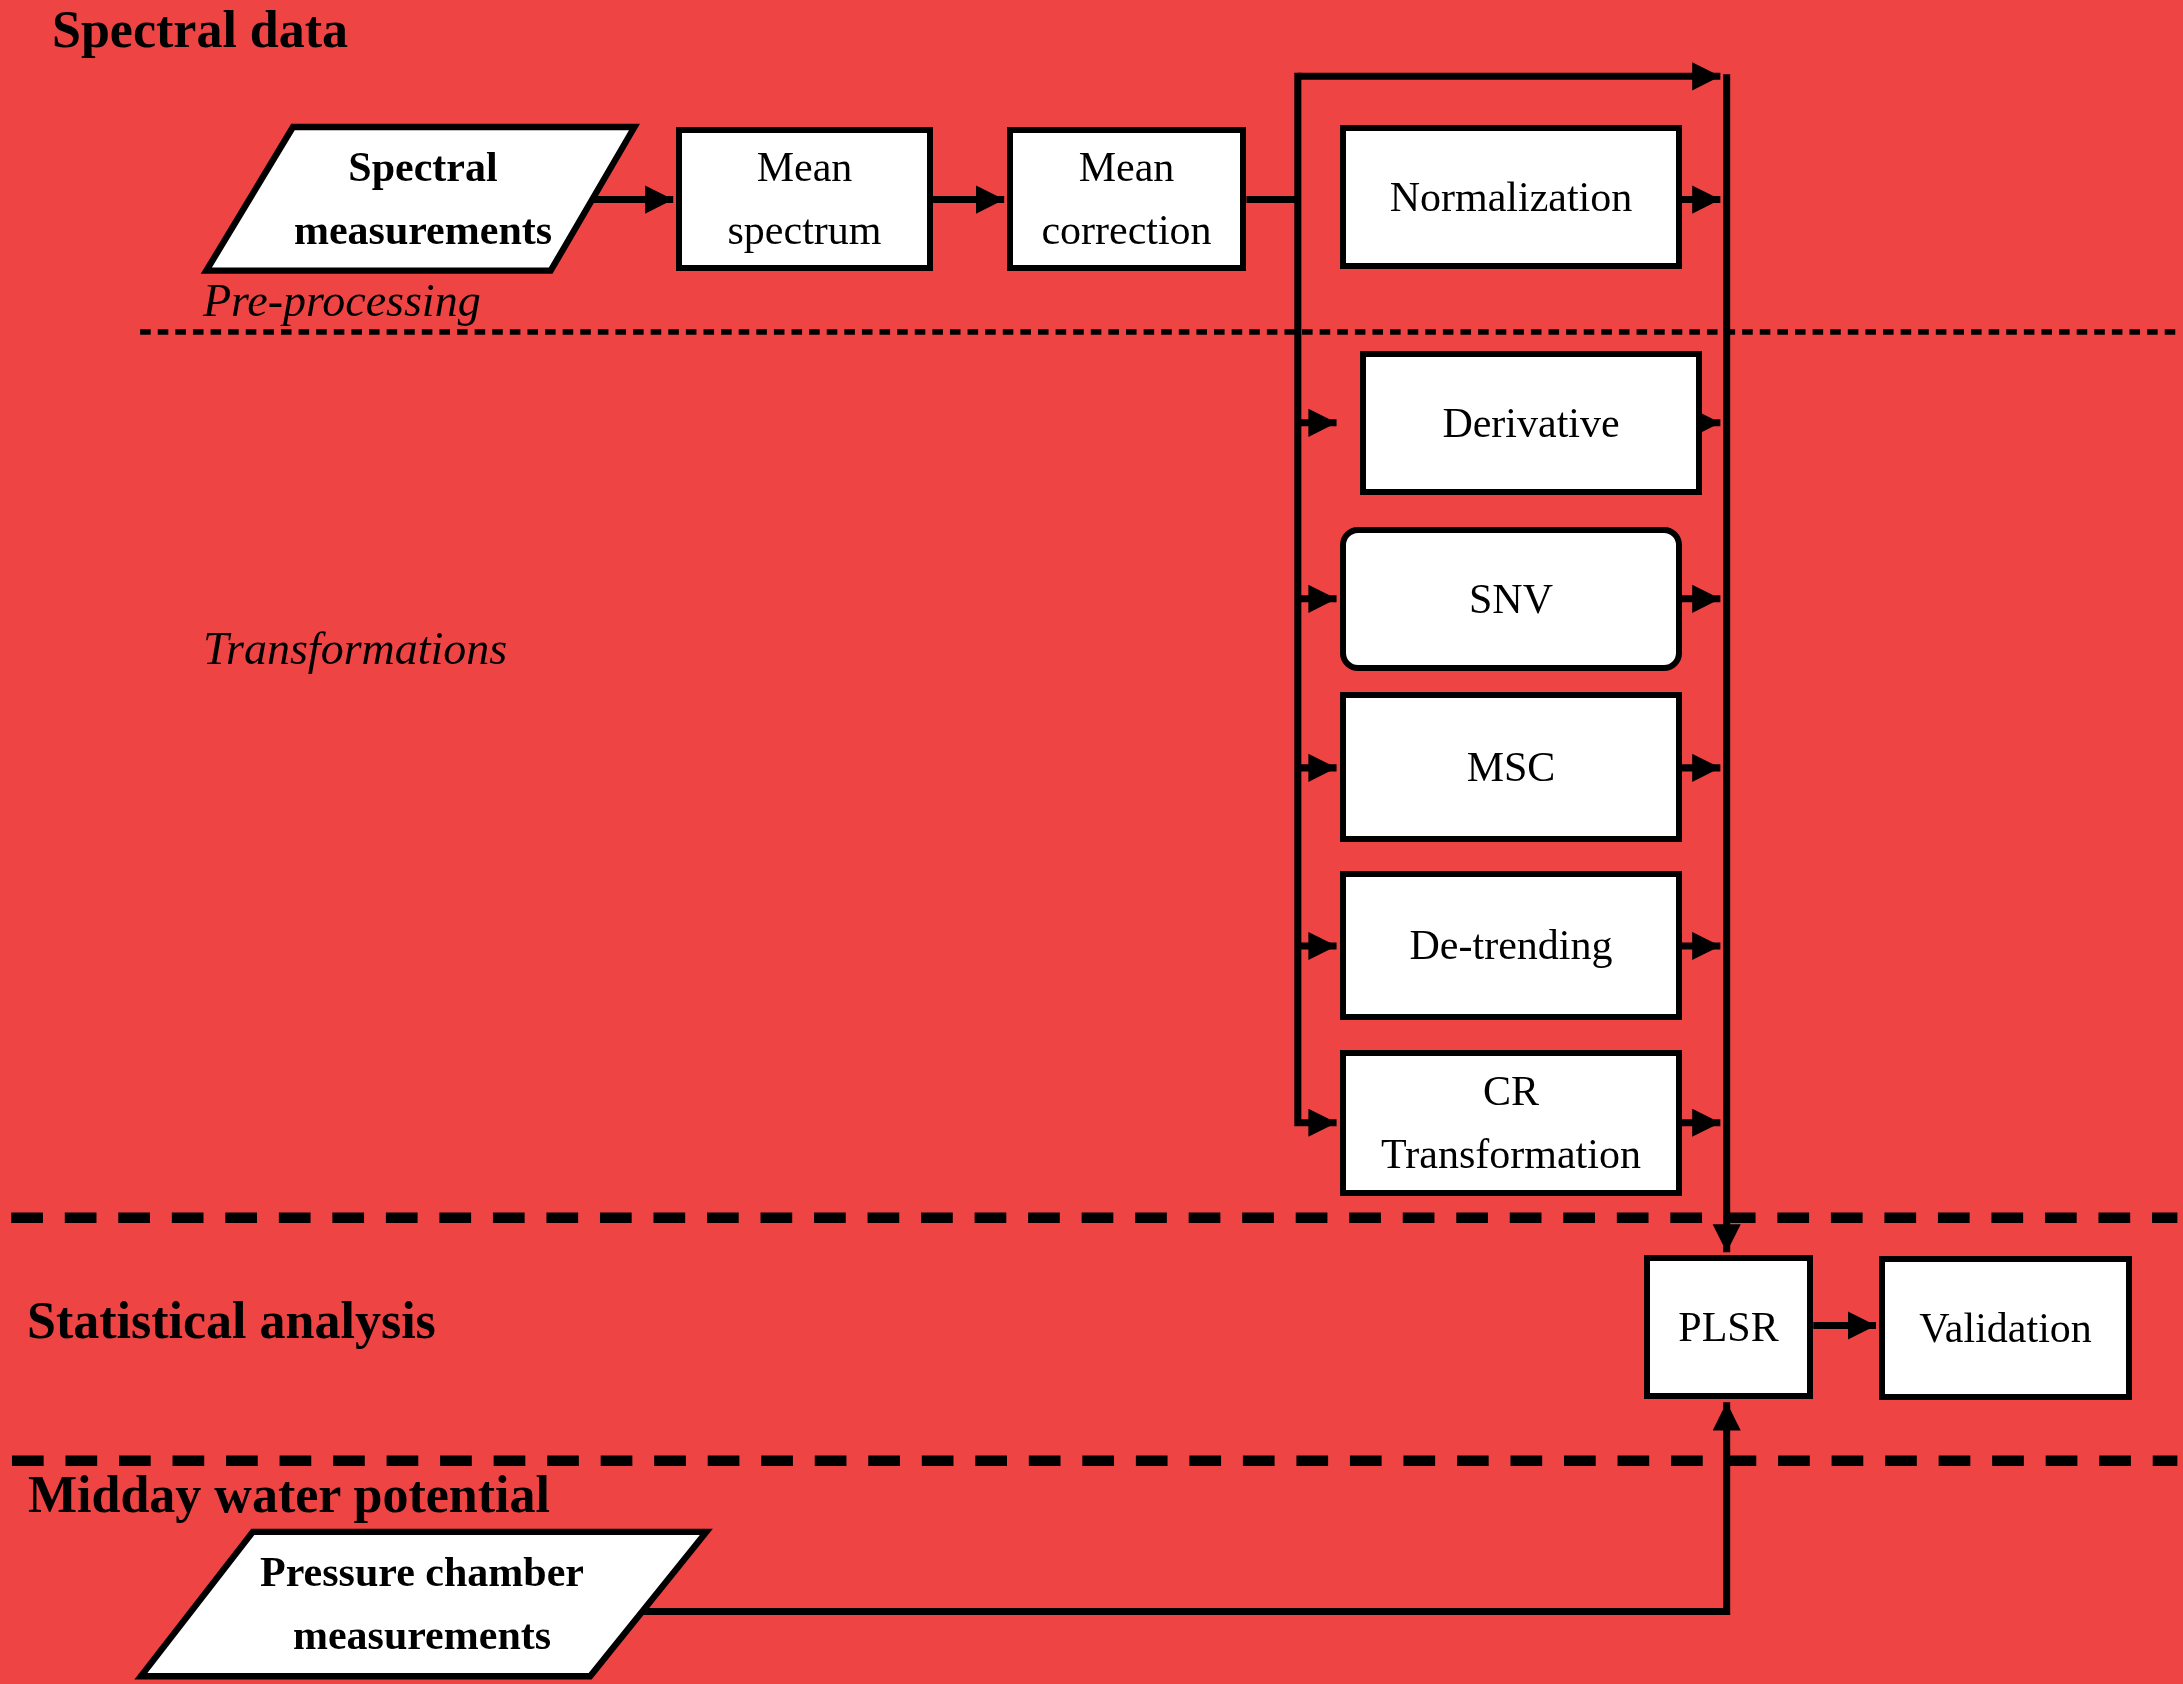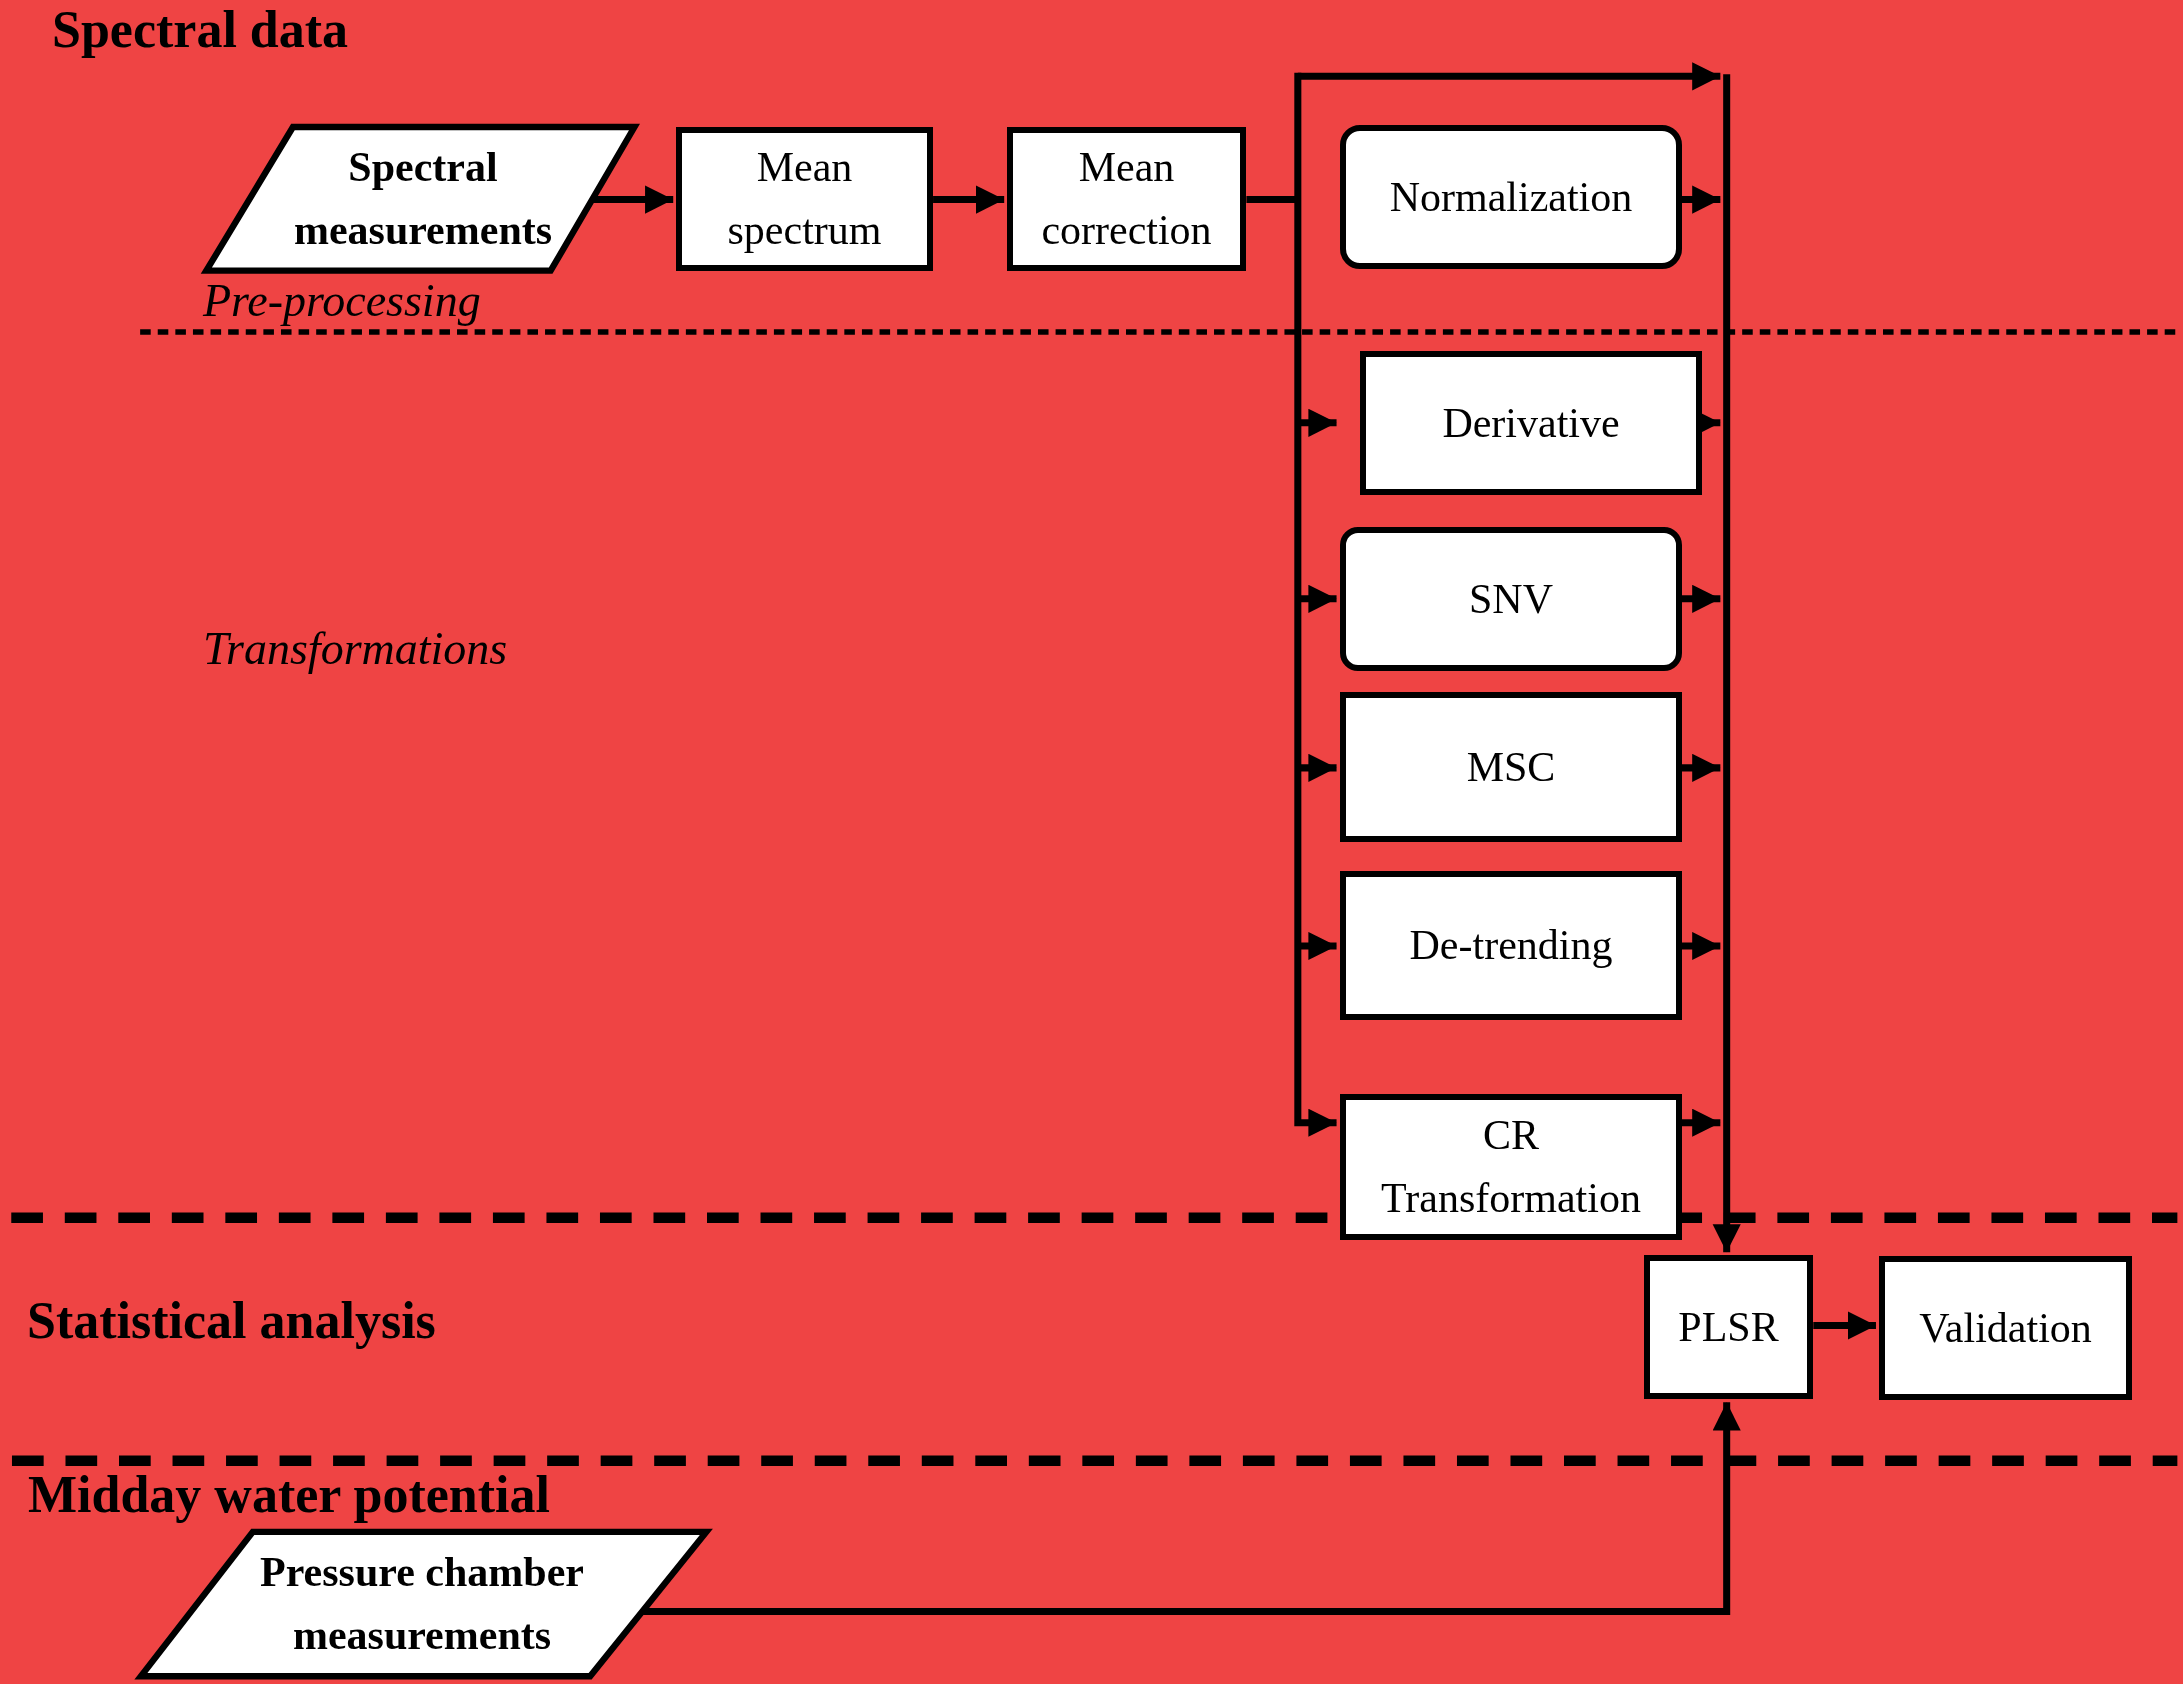--- a/index.html
+++ b/index.html
@@ -50,26 +50,26 @@
   .zone-label {
     position: absolute;
     font-style: italic;
     font-size: 46px;
     line-height: 1.1;
     white-space: nowrap;
   }
   
   #node-mean        { left:  676px; top:  127px; width: 257px; height: 144px; }
   #node-jump        { left: 1007px; top:  127px; width: 239px; height: 144px; }
-  #node-norm        { left: 1340px; top:  125px; width: 342px; height: 144px; border-radius: 20px; }
+  #node-norm        { left: 1340px; top:  125px; width: 342px; height: 144px; }
   #node-deriv      { left: 1360px; top:  351px; width: 342px; height: 144px; }
   #node-snv        { left: 1340px; top:  527px; width: 342px; height: 144px; border-radius: 18px; }
   #node-msc        { left: 1340px; top:  692px; width: 342px; height: 150px; }
   #node-detrend    { left: 1340px; top: 871px; width: 342px; height: 149px; }
-  #node-cr         { left: 1340px; top: 1050px; width: 342px; height: 146px; margin-top: 44px; }
+  #node-cr         { left: 1340px; top: 1050px; width: 342px; height: 146px; }
   #node-plsr       { left: 1644px; top: 1255px; width: 169px; height: 144px; }
   #node-valid      { left: 1879px; top: 1256px; width: 253px; height: 144px; }
   
   #ptext-spectral  { left:  261px; top:  135px; width: 324px; height: 128px; }
   #ptext-pressure  { left:  232px; top: 1538px; width: 380px; height: 132px; }
   
   #label-spectral-data   { left:   52px; top:    1.4px; }
   #label-preprocessing   { left:  203px; top:  276px; }
   #label-transformations { left:  203px; top:  624px; }
   #label-statistical     { left:   27px; top: 1292px; }

